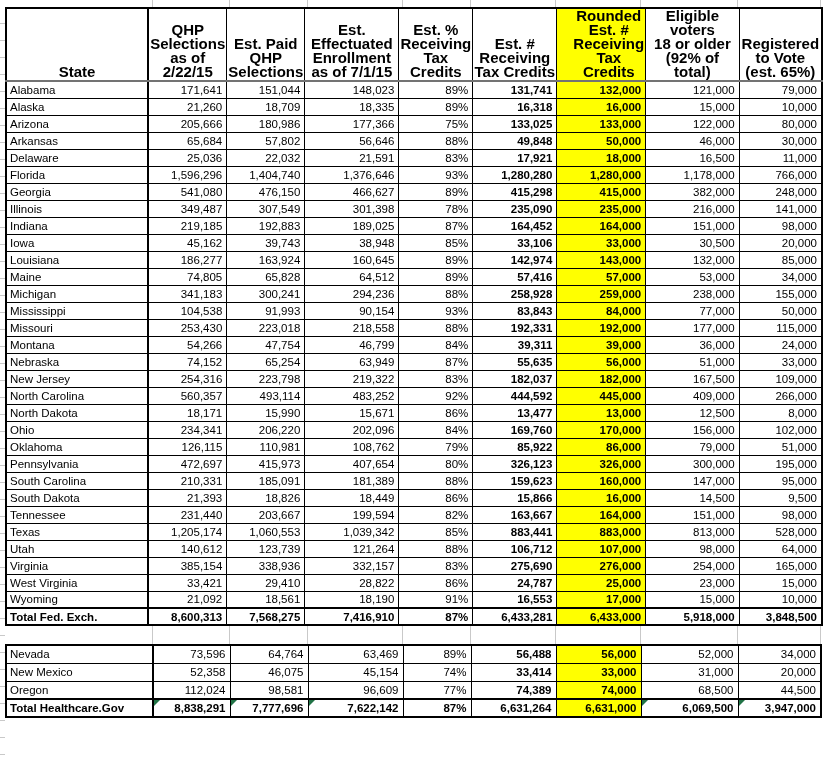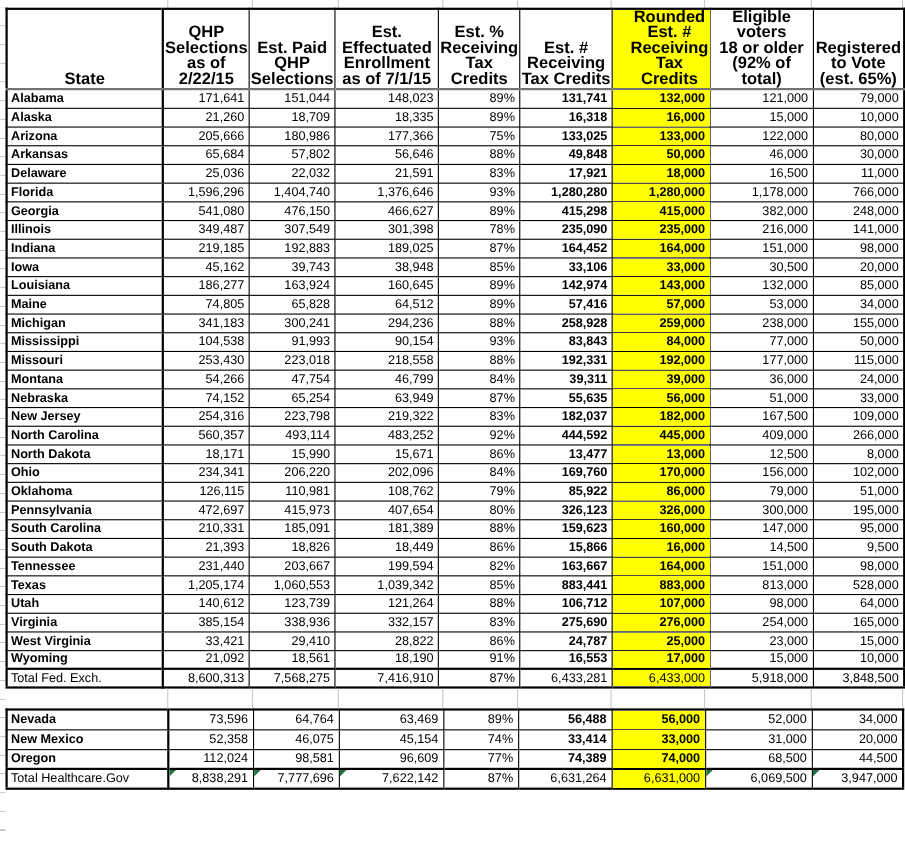--- a/index.html
+++ b/index.html
@@ -62,27 +62,27 @@
     text-align: center;
     vertical-align: bottom;
     white-space: pre-line;
     line-height: 14px;
     padding: 0 1px 1px 1px;
     border-bottom: 2px solid #737373;
   }
   tbody tr { height: 17px; }
   table.block2 tbody tr { height: 18px; margin-left: 36px; }
   td { padding: 0; vertical-align: middle; }
-  td.state { text-align: left;  padding-left: 3px; font-weight: bold; }
+  td.state { text-align: left;  padding-left: 3px; }
   td.num   { text-align: right; padding-right: 4px; }
   .col-state-edge { border-right: 2px solid #000; }
   .bold { font-weight: bold; }
   .hl   { background: var(--hl, #FFFF00); padding-left: 16px; }
   tr.total td {
-    font-weight: normal;
+    font-weight: bold;
     border-top: 2px solid #000;
     border-bottom: 2px solid #000;
   }
   .gap-row {
     position: relative;
     height: 18px;
     width: 817px;
   }
   .gap-row .vstub {
     position: absolute;

